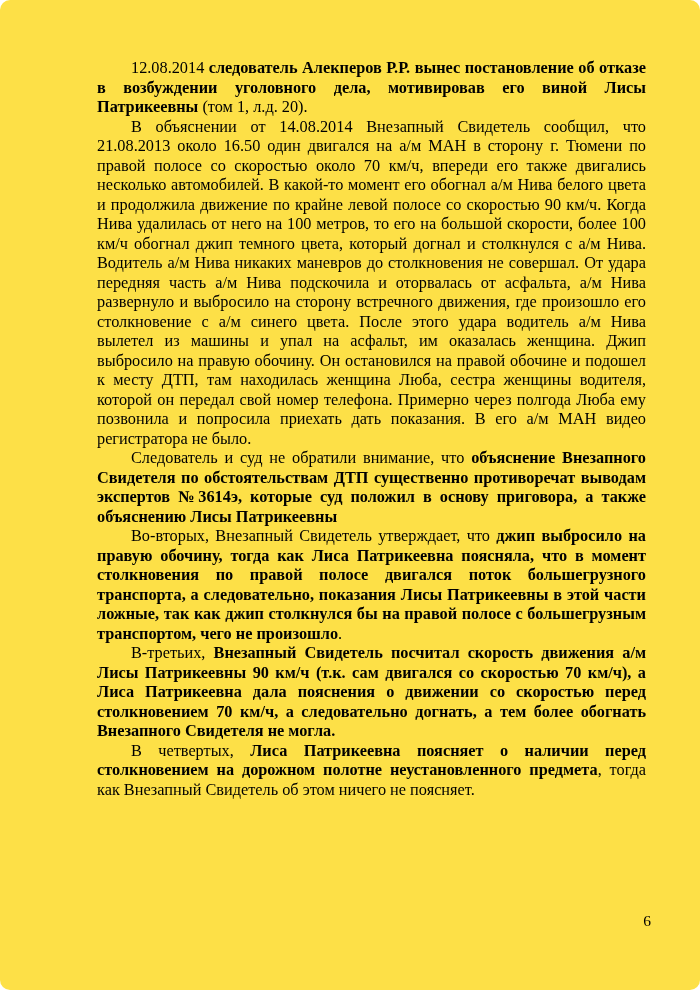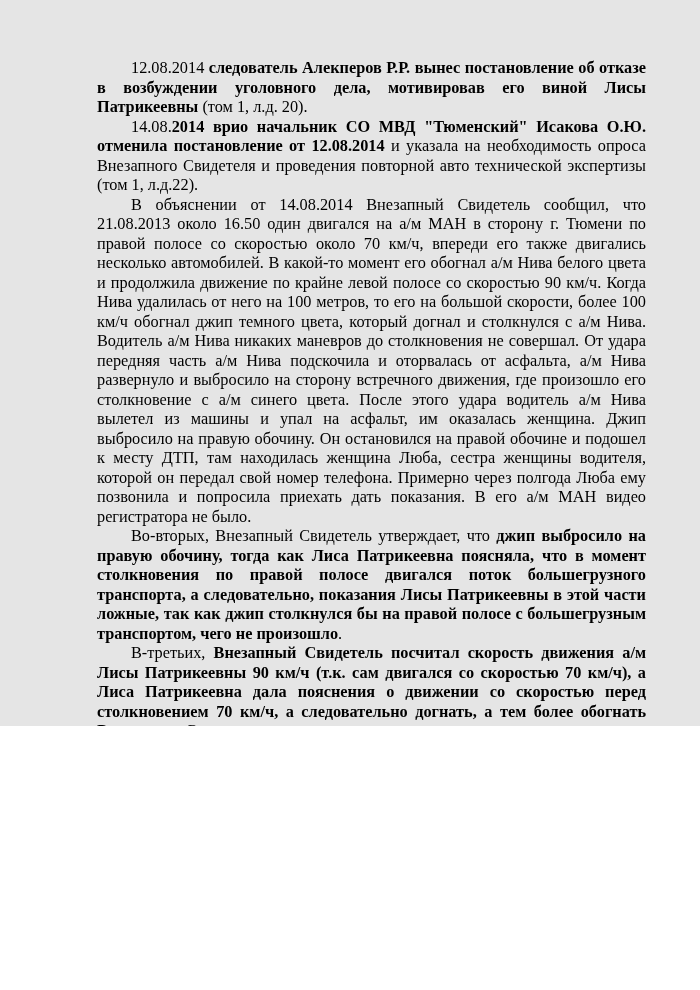--- a/index.html
+++ b/index.html
@@ -1,23 +1,24 @@
 <!DOCTYPE html>
 <html><head>
 <meta charset="utf-8">
 <style>
   html, body { margin: 0; padding: 0; }
   .page {
     position: relative;
     width: 700px;
-    height: 726px;
-    background: #e5e5e5;
+    height: 990px;
+    background: #fde047;
     color: #000000;
     font-family: "Liberation Serif", "DejaVu Serif", serif;
     overflow: hidden;
+    border-radius: 10px;
   }
   .text-block {
     position: absolute;
     left: 97px;
     top: 58px;
     width: 549px;
     font-size: 16.3px;
     line-height: 19.5px;
     text-align: justify;
   }
@@ -36,19 +37,20 @@
     font-size: 15.5px;
     line-height: 18px;
   }
 </style>
 </head>
 <body>
 
 <div class="page">
   <div class="text-block">
     <p><span>12.08.2014 </span><b>следователь Алекперов Р.Р. вынес постановление об отказе в возбуждении уголовного дела, мотивировав его виной Лисы Патрикеевны</b><span> (том 1, л.д. 20).</span></p>
-    <p><span>14.08.</span><b>2014 врио начальник СО МВД "Тюменский" Исакова О.Ю. отменила постановление от 12.08.2014</b><span> и указала на необходимость опроса Внезапного Свидетеля и проведения повторной авто технической экспертизы (том 1, л.д.22).</span></p>
     <p><span>В объяснении от 14.08.2014 Внезапный Свидетель сообщил, что 21.08.2013 около 16.50 один двигался на а/м МАН в сторону г. Тюмени по правой полосе со скоростью около 70 км/ч, впереди его также двигались несколько автомобилей. В какой-то момент его обогнал а/м Нива белого цвета и продолжила движение по крайне левой полосе со скоростью 90 км/ч. Когда Нива удалилась от него на 100 метров, то его на большой скорости, более 100 км/ч обогнал джип темного цвета, который догнал и столкнулся с а/м Нива. Водитель а/м Нива никаких маневров до столкновения не совершал. От удара передняя часть а/м Нива подскочила и оторвалась от асфальта, а/м Нива развернуло и выбросило на сторону встречного движения, где произошло его столкновение с а/м синего цвета. После этого удара водитель а/м Нива вылетел из машины и упал на асфальт, им оказалась женщина. Джип выбросило на правую обочину. Он остановился на правой обочине и подошел к месту ДТП, там находилась женщина Люба, сестра женщины водителя, которой он передал свой номер телефона. Примерно через полгода Люба ему позвонила и попросила приехать дать показания. В его а/м МАН видео регистратора не было.</span></p>
+    <p><span>Следователь и суд не обратили внимание, что </span><b>объяснение Внезапного Свидетеля по обстоятельствам ДТП существенно противоречат выводам экспертов №3614э, которые суд положил в основу приговора, а также объяснению Лисы Патрикеевны</b></p>
     <p><span>Во-вторых, Внезапный Свидетель утверждает, что </span><b>джип выбросило на правую обочину, тогда как Лиса Патрикеевна поясняла, что в момент столкновения по правой полосе двигался поток большегрузного транспорта, а следовательно, показания Лисы Патрикеевны в этой части ложные, так как джип столкнулся бы на правой полосе с большегрузным транспортом, чего не произошло</b><span>.</span></p>
     <p><span>В-третьих, </span><b>Внезапный Свидетель посчитал скорость движения а/м Лисы Патрикеевны 90 км/ч (т.к. сам двигался со скоростью 70 км/ч), а Лиса Патрикеевна дала пояснения о движении со скоростью перед столкновением 70 км/ч, а следовательно догнать, а тем более обогнать Внезапного Свидетеля не могла.</b></p>
+    <p><span>В четвертых, </span><b>Лиса Патрикеевна поясняет о наличии перед столкновением на дорожном полотне неустановленного предмета</b><span>, тогда как Внезапный Свидетель об этом ничего не поясняет.</span></p>
   </div>
   <div class="page-number">6</div>
 </div>
 
 </body></html>

